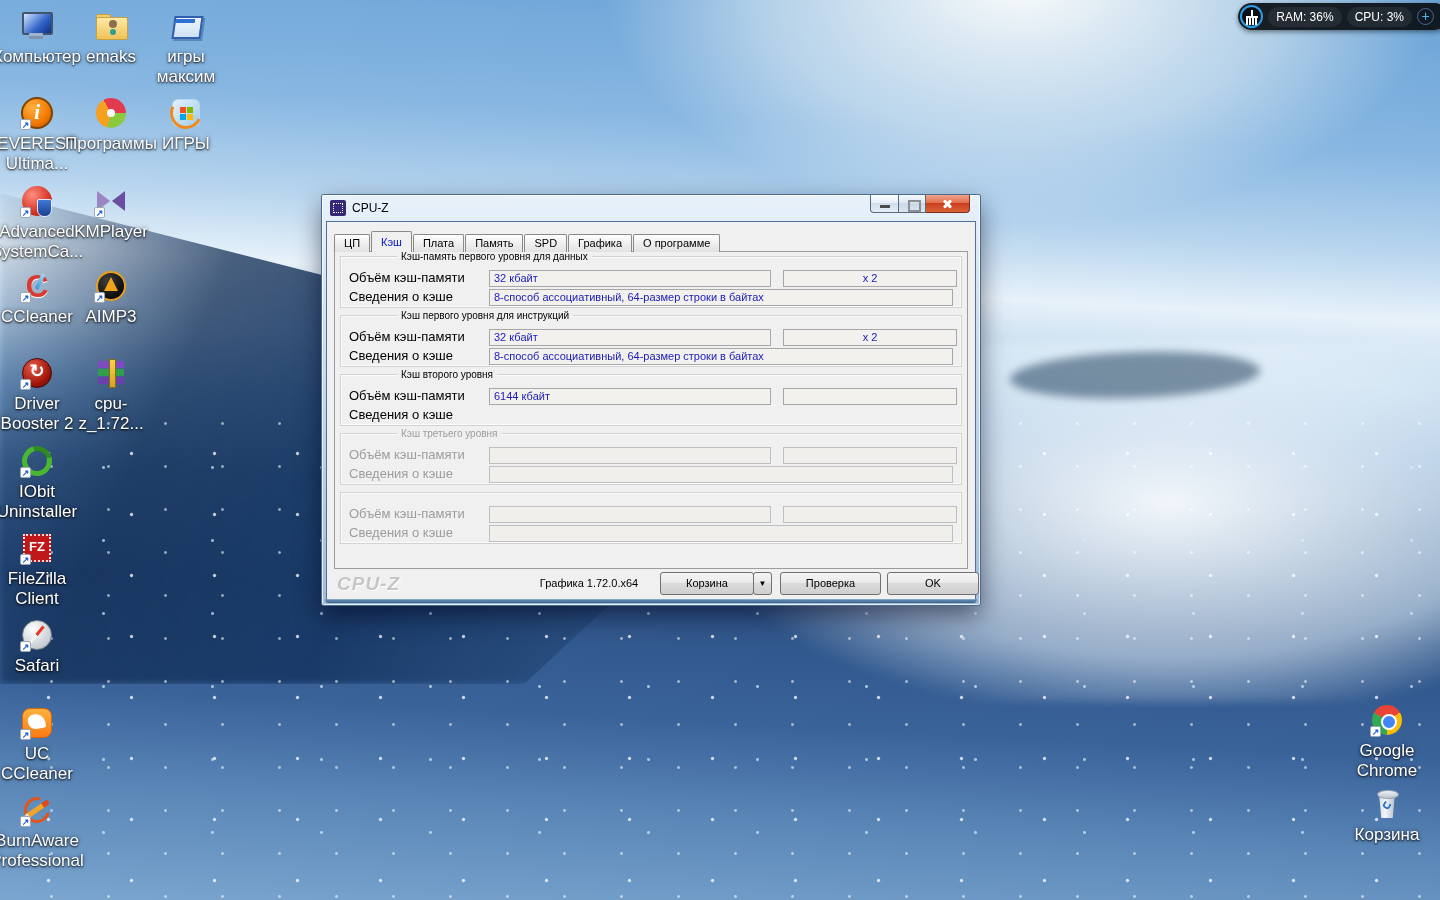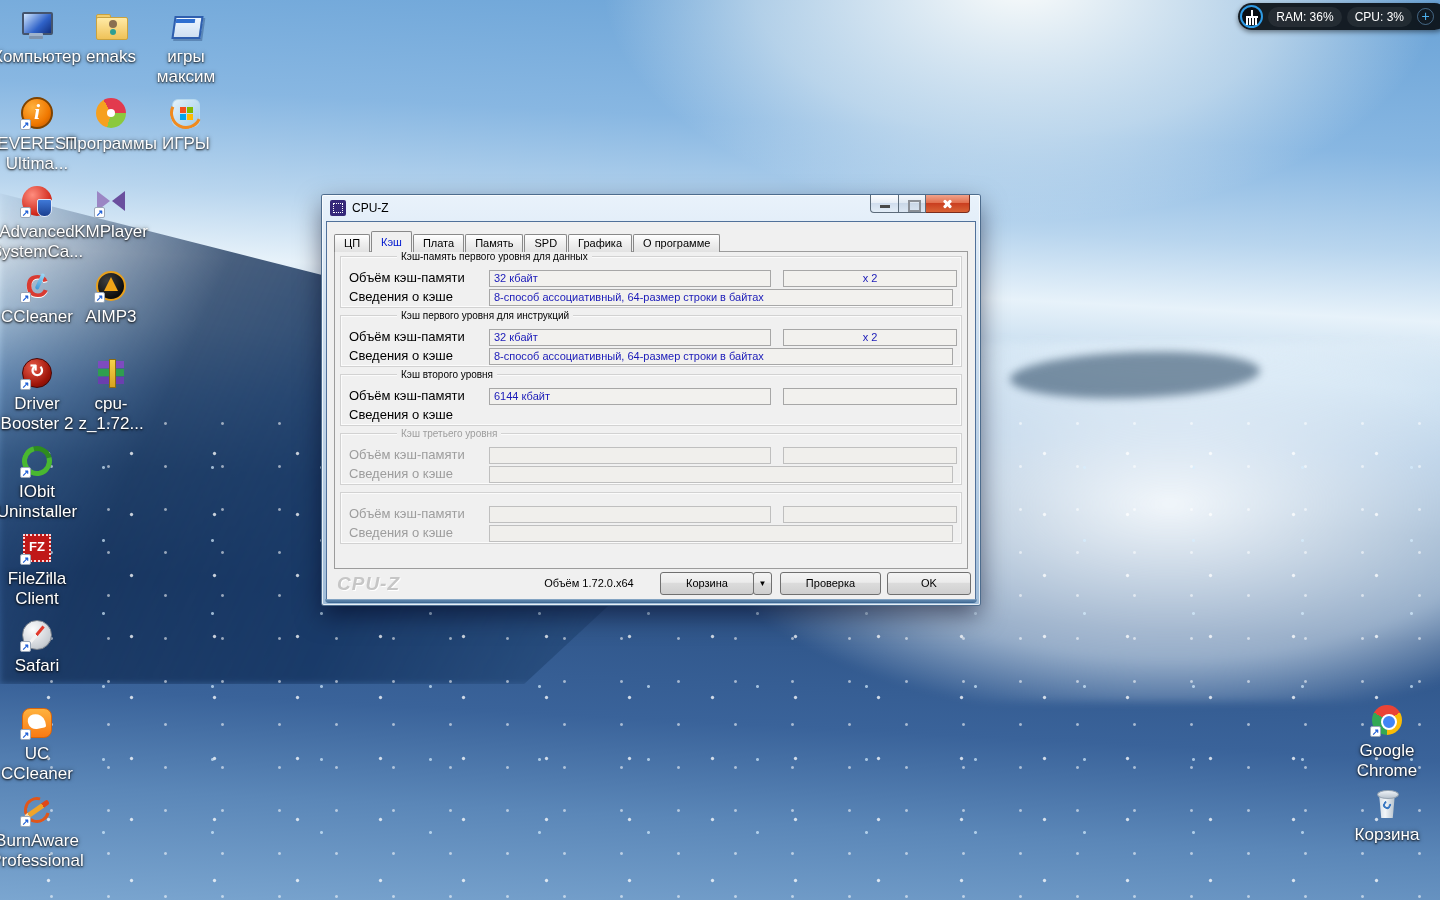--- a/index.html
+++ b/index.html
@@ -143,21 +143,21 @@
   .group.disabled .field { color:#9d9d9d; border-color:#bfbfbf; background:#f0efec; }
 
   .footer { position:absolute; left:7px; right:7px; bottom:3px; height:26px; }
   .logo { position:absolute; left:3px; top:0; font:italic bold 19px/26px "Liberation Sans", sans-serif; color:#c6c6c6; letter-spacing:1px; text-shadow:1px 1px 0 rgba(255,255,255,.95); }
   .version { position:absolute; left:160px; width:190px; top:6px; text-align:center; font-size:11px; color:#000; }
   .btn { position:absolute; top:1px; height:23px; border:1px solid #707070; border-radius:3px; font-size:11px; text-align:center; line-height:21px; color:#000; cursor:default;
     background:linear-gradient(180deg,#f4f4f4,#ebebeb 45%,#dcdcdc 46%,#cfcfcf); }
   .btn-service { left:326px; width:94px; }
   .btn-service-arrow { left:419px; width:19px; font-size:8px; }
   .btn-validate { left:446px; width:101px; }
-  .btn-ok { left:553px; width:84px; }
+  .btn-ok { left:553px; width:92px; }
 
   
   .taskbar { position:absolute; left:0; right:0; bottom:0; height:30px; z-index:50;
     background:linear-gradient(180deg, rgba(170,198,224,.5), rgba(80,110,150,.55) 12%, rgba(32,58,94,.62) 55%, rgba(72,102,142,.55));
     border-top:1px solid rgba(8,20,38,.85); box-shadow:inset 0 1px 0 rgba(255,255,255,.35); }
   .orb { position:absolute; left:6px; top:1px; width:28px; height:28px; border-radius:50%;
     background:radial-gradient(circle at 50% 32%, #8fc0ec, #27598f 68%, #0d2e55); box-shadow:inset 0 1px 3px rgba(255,255,255,.8), 0 1px 3px rgba(0,0,0,.6); }
   .orb .flag { position:absolute; left:9px; top:9px; width:5px; height:5px; background:#e4452c; box-shadow:6px 0 0 #8bc348, 0 6px 0 #2f9fe8, 6px 6px 0 #f5c327; transform:skewY(-6deg); }
   .tb-explorer { position:absolute; left:66px; top:5px; width:24px; height:19px; }
   .tb-explorer::before { content:""; position:absolute; left:0; top:0; width:10px; height:4px; background:#f2cd68; border-radius:2px 2px 0 0; }
@@ -389,21 +389,21 @@
           <div class="field f-size" style="top:13px"></div>
           <div class="field f-count" style="top:13px"></div>
           <span class="lbl r2">Сведения о кэше</span>
           <div class="field f-info" style="top:32px"></div>
         </div>
 
       </div>
 
       <div class="footer">
         <span class="logo">CPU-Z</span>
-        <span class="version">Объём 1.72.0.x64</span>
+        <span class="version">Графика 1.72.0.x64</span>
         <div class="btn btn-service">Корзина</div>
         <div class="btn btn-service-arrow">▼</div>
         <div class="btn btn-validate">Проверка</div>
         <div class="btn btn-ok">OK</div>
       </div>
     </div>
   </div>
 
 
 </div>

